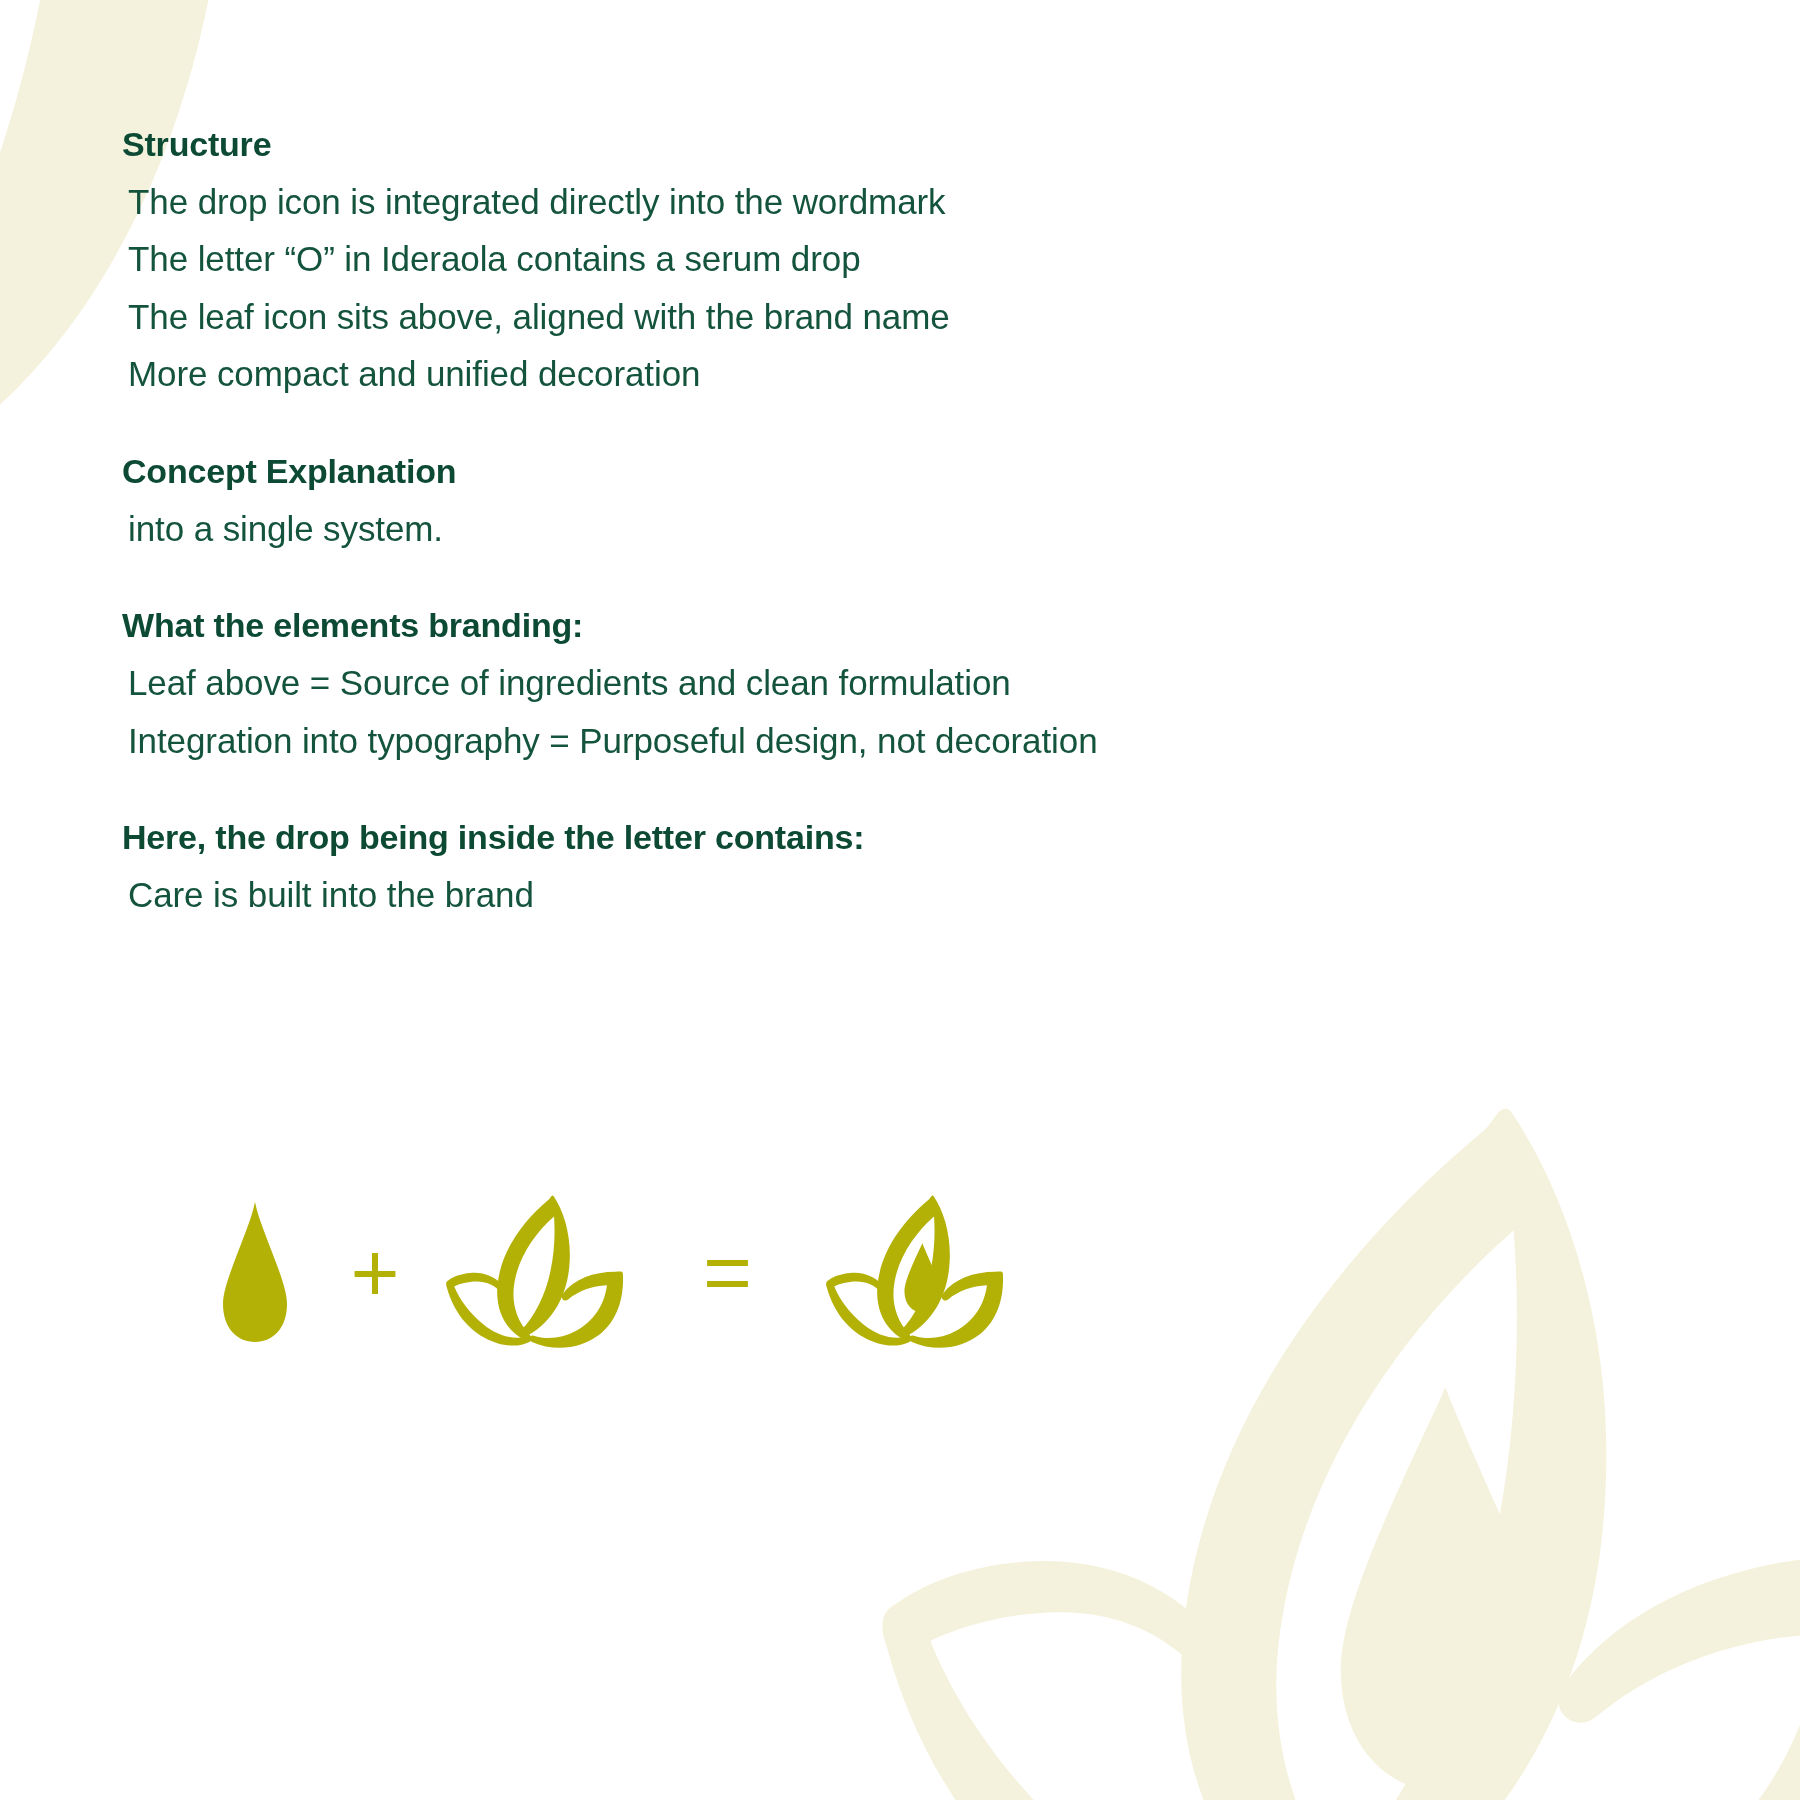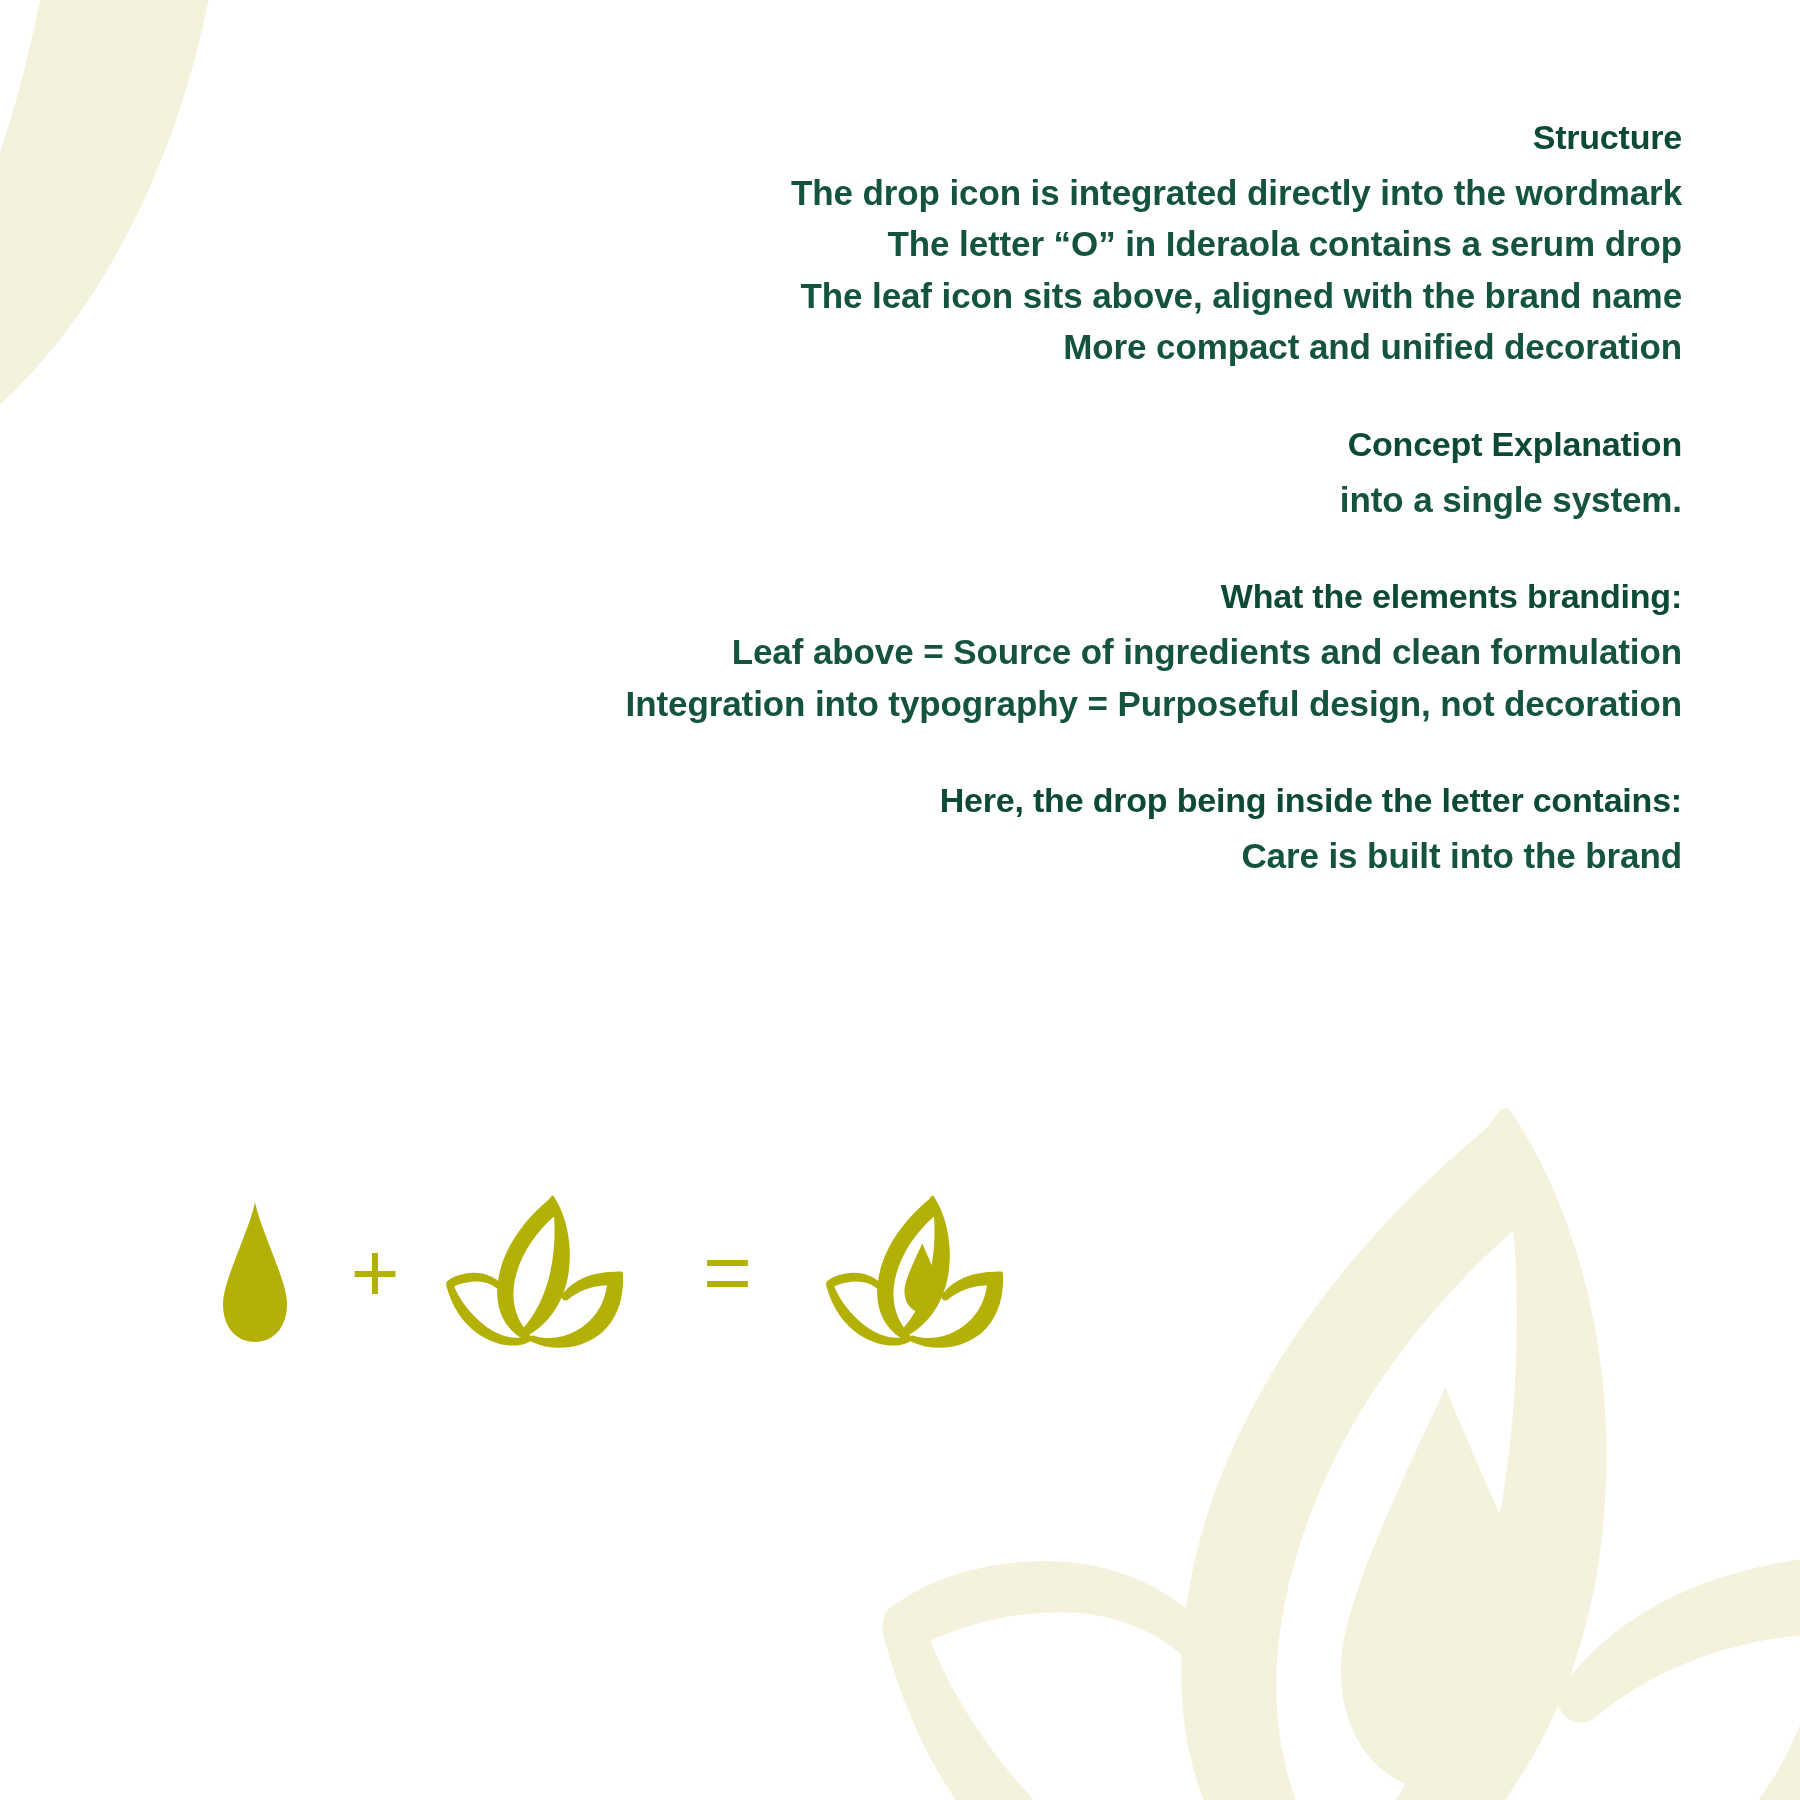--- a/index.html
+++ b/index.html
@@ -35,46 +35,45 @@
     left: 880px;
     top: 1065px;
     width: 1080px;
     height: 1080px;
   }
 
   
   .content {
     position: absolute;
     left: 122px;
-    top: 112px;
+    top: 119px;
     width: 1560px;
     z-index: 3;
-    text-align: right;
   }
   .block {
     margin: 0 0 46px 0;
   }
   .block:last-of-type { margin-bottom: 0; }
 
   .heading {
     font-size: 34px;
     font-weight: 700;
     letter-spacing: -0.2px;
     color: #0C4A34;
     line-height: 1.50;
     margin: 0 0 4px 0;
     white-space: nowrap;
   }
   .line {
     font-size: 35px;
-    font-weight: 700;
+    font-weight: 400;
     letter-spacing: -0.1px;
     color: #14543C;
     line-height: 1.47;
-    margin: 0;
+    margin: 6px;
     white-space: nowrap;
   }
 
   
   .equation {
     position: absolute;
     left: 190px;
     top: 1180px;
     display: flex;
     align-items: center;

